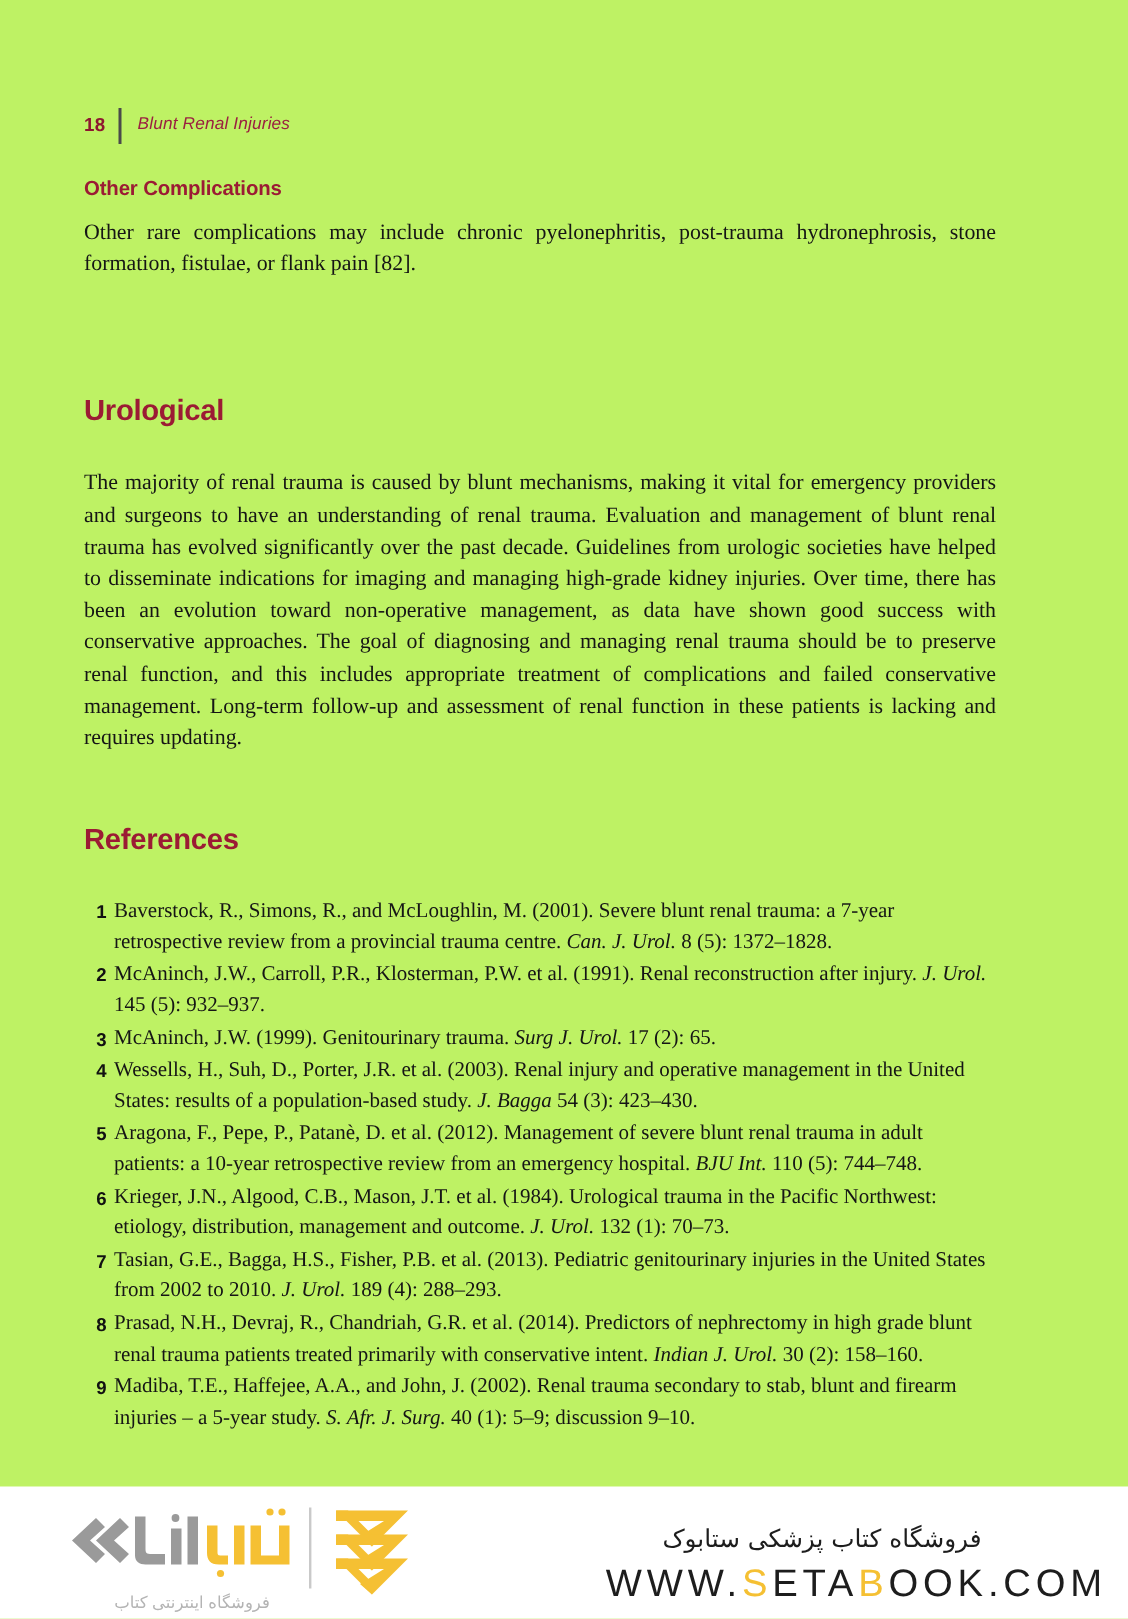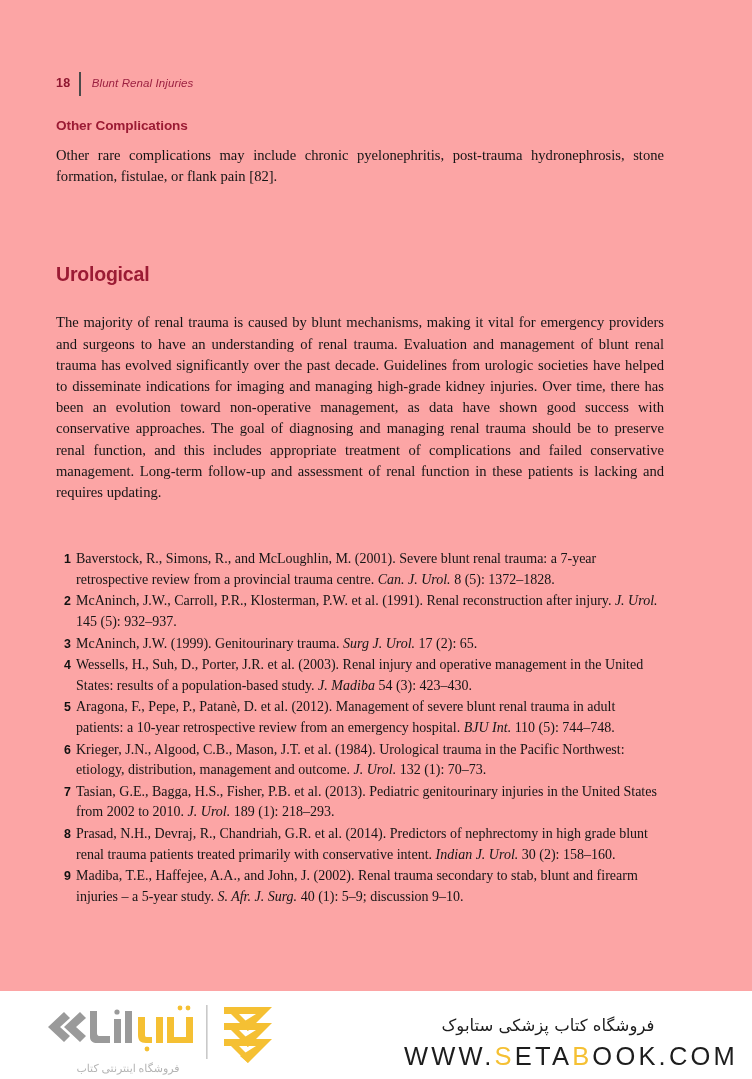--- a/index.html
+++ b/index.html
@@ -14,21 +14,21 @@
     position: relative;
     font-family: "Liberation Serif", "DejaVu Serif", serif;
     color: #1a1a1a;
     overflow: hidden;
   }
 
   
   .page {
     position: absolute;
     inset: 0;
-    background: #fca5a5;
+    background: #bef264;
   }
 
   .content {
     position: absolute;
     left: 56px;
     top: 72px;
     width: 608px;
   }
 
   
@@ -194,28 +194,29 @@
     <div class="gap-lg"></div>
 
     <div class="sec">
       <h2 class="h-main">Urological</h2>
       <p class="body">The majority of renal trauma is caused by blunt mechanisms, making it vital for emergency providers and surgeons to have an understanding of renal trauma. Evaluation and management of blunt renal trauma has evolved significantly over the past decade. Guidelines from urologic societies have helped to disseminate indications for imaging and managing high-grade kidney injuries. Over time, there has been an evolution toward non-operative management, as data have shown good success with conservative approaches. The goal of diagnosing and managing renal trauma should be to preserve renal function, and this includes appropriate treatment of complications and failed conservative management. Long-term follow-up and assessment of renal function in these patients is lacking and requires updating.</p>
     </div>
 
     <div class="gap-md"></div>
 
     <div class="sec">
+      <h2 class="h-main">References</h2>
       <ol class="ref-list" id="ref-list">
           <li class="ref-item"><span class="ref-num">1</span><span class="ref-text"><span>Baverstock, R., Simons, R., and McLoughlin, M. (2001). Severe blunt renal trauma: a 7-year retrospective review from a provincial trauma centre. </span><em>Can. J. Urol.</em><span> 8 (5): 1372–1828.</span></span></li>
           <li class="ref-item"><span class="ref-num">2</span><span class="ref-text"><span>McAninch, J.W., Carroll, P.R., Klosterman, P.W. et al. (1991). Renal reconstruction after injury. </span><em>J. Urol.</em><span> 145 (5): 932–937.</span></span></li>
           <li class="ref-item"><span class="ref-num">3</span><span class="ref-text"><span>McAninch, J.W. (1999). Genitourinary trauma. </span><em>Surg J. Urol.</em><span> 17 (2): 65.</span></span></li>
-          <li class="ref-item"><span class="ref-num">4</span><span class="ref-text"><span>Wessells, H., Suh, D., Porter, J.R. et al. (2003). Renal injury and operative management in the United States: results of a population-based study. </span><em>J. Madiba</em><span> 54 (3): 423–430.</span></span></li>
+          <li class="ref-item"><span class="ref-num">4</span><span class="ref-text"><span>Wessells, H., Suh, D., Porter, J.R. et al. (2003). Renal injury and operative management in the United States: results of a population-based study. </span><em>J. Bagga</em><span> 54 (3): 423–430.</span></span></li>
           <li class="ref-item"><span class="ref-num">5</span><span class="ref-text"><span>Aragona, F., Pepe, P., Patanè, D. et al. (2012). Management of severe blunt renal trauma in adult patients: a 10-year retrospective review from an emergency hospital. </span><em>BJU Int.</em><span> 110 (5): 744–748.</span></span></li>
           <li class="ref-item"><span class="ref-num">6</span><span class="ref-text"><span>Krieger, J.N., Algood, C.B., Mason, J.T. et al. (1984). Urological trauma in the Pacific Northwest: etiology, distribution, management and outcome. </span><em>J. Urol.</em><span> 132 (1): 70–73.</span></span></li>
-          <li class="ref-item"><span class="ref-num">7</span><span class="ref-text"><span>Tasian, G.E., Bagga, H.S., Fisher, P.B. et al. (2013). Pediatric genitourinary injuries in the United States from 2002 to 2010. </span><em>J. Urol.</em><span> 189 (1): 218–293.</span></span></li>
+          <li class="ref-item"><span class="ref-num">7</span><span class="ref-text"><span>Tasian, G.E., Bagga, H.S., Fisher, P.B. et al. (2013). Pediatric genitourinary injuries in the United States from 2002 to 2010. </span><em>J. Urol.</em><span> 189 (4): 288–293.</span></span></li>
           <li class="ref-item"><span class="ref-num">8</span><span class="ref-text"><span>Prasad, N.H., Devraj, R., Chandriah, G.R. et al. (2014). Predictors of nephrectomy in high grade blunt renal trauma patients treated primarily with conservative intent. </span><em>Indian J. Urol.</em><span> 30 (2): 158–160.</span></span></li>
           <li class="ref-item"><span class="ref-num">9</span><span class="ref-text"><span>Madiba, T.E., Haffejee, A.A., and John, J. (2002). Renal trauma secondary to stab, blunt and firearm injuries – a 5-year study. </span><em>S. Afr. J. Surg.</em><span> 40 (1): 5–9; discussion 9–10.</span></span></li>
         </ol>
     </div>
 
   </div>
 
   <div class="watermark">
 
     <div class="wm-logo">
@@ -246,21 +247,21 @@
 
         <g fill="#f5c033">
           <polygon points="190,10 238,10 214,34 206,27 222,17 190,17"></polygon>
           <polygon points="190,10 198,10 214,26 214,34"></polygon>
           <polygon points="190,26 238,26 214,50 206,43 222,33 190,33"></polygon>
           <polygon points="190,26 198,26 214,42 214,50"></polygon>
           <polygon points="190,42 238,42 214,66 206,59 222,49 190,49"></polygon>
           <polygon points="190,42 198,42 214,58 214,66"></polygon>
         </g>
       </svg>
-      <div style="position:absolute;left:14px;bottom:-2px;width:160px;text-align:center;font-family:Liberation Serif, serif;font-size:11px;color:#b4b4b4;direction:rtl;">فروشگاه اینترنتی کتاب</div>
+      <div style="position:absolute;left:14px;bottom:-2px;width:160px;text-align:center;font-family:Liberation Sans, sans-serif;font-size:11px;color:#b4b4b4;direction:rtl;">فروشگاه اینترنتی کتاب</div>
     </div>
 
     <div class="wm-right">
       <div class="wm-fa">فروشگاه کتاب پزشکی ستابوک</div>
       <div class="wm-url" id="wm-url"><span>WWW.</span><span class="hl">S</span><span>ETA</span><span class="hl">B</span><span>OOK.COM</span></div>
     </div>
 
   </div>
 
 </div>

